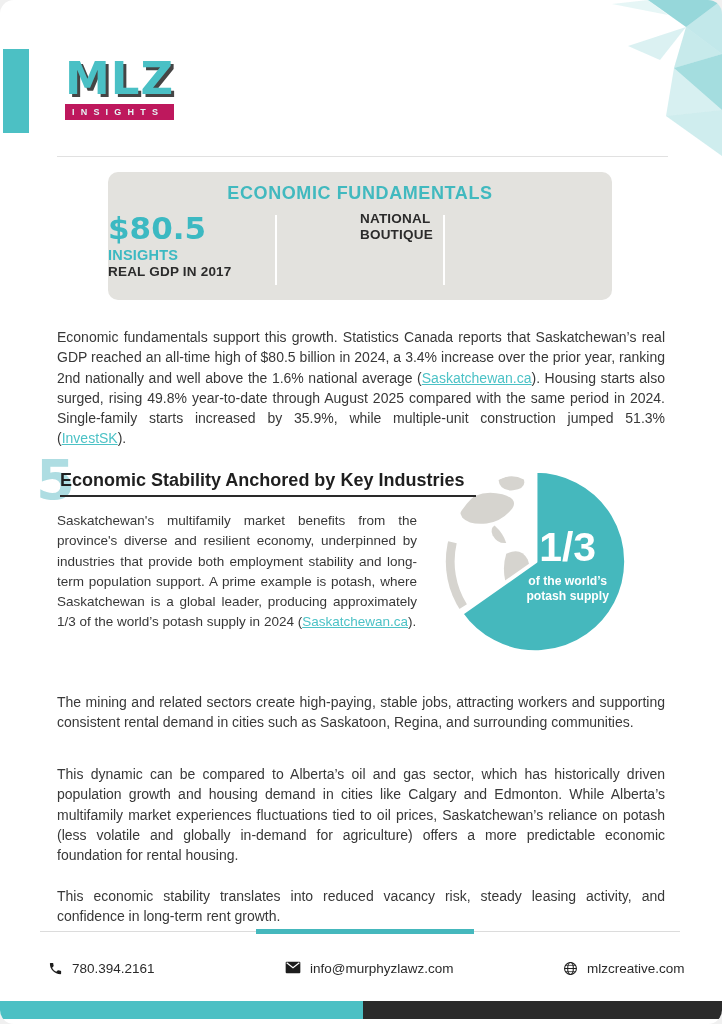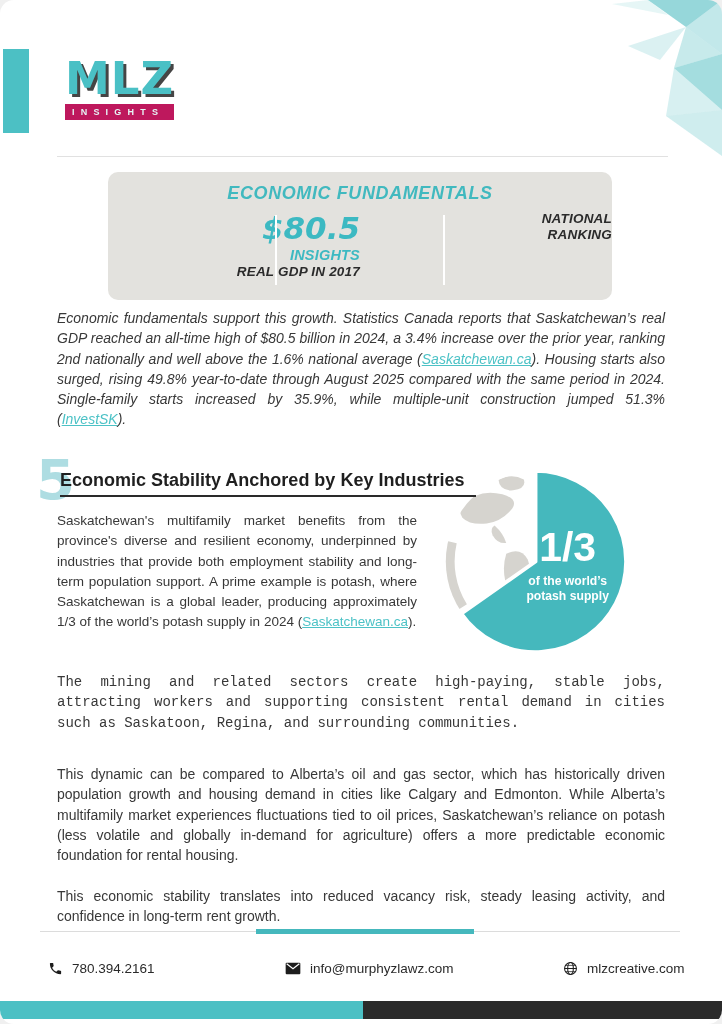--- a/index.html
+++ b/index.html
@@ -24,63 +24,63 @@
     padding:3px 0 3px 7px; text-align:left;
   }
   .tagline { position:absolute; left:466px; top:77px; line-height:1.25; }
   .tagline-1 { font-size:17.5px; font-weight:700; color:#2d2d2d; letter-spacing:0.2px; }
   .tagline-2 { font-size:17.5px; font-weight:700; color:#41b9bf; letter-spacing:0.2px; }
   .corner-triangles { position:absolute; right:0; top:0; width:140px; height:160px; }
   .header-rule { position:absolute; left:57px; top:156px; width:611px; height:1px; background:#e1e1e1; }
   
   .stats-box {
     position:absolute; left:108px; top:172px; width:504px; height:128px;
-    background:#e3e2de; border-radius:10px;font-style:italic;
+    background:#e3e2de; border-radius:10px;
   }
   .stats-title {
     text-align:center; padding-top:11px;
     font-size:18px; font-weight:700; color:#41b9bf; letter-spacing:0.6px;
   }
   .stats-row { display:flex; margin-top:7px; }
-  .stat { flex:1; text-align:right;padding-left:44px; }
+  .stat { flex:1; text-align:left; }
   .stat-value { font-size:31px; font-weight:800; color:#2b2b2b; line-height:1.15;
     font-family:"DejaVu Sans", "Liberation Sans", sans-serif; }
   .stat-value.teal { color:#3cb9c2; }
   .stat-arrow { font-size:25px; font-weight:700; }
   .stat-sub { font-size:13.5px; font-weight:700; color:#2b2b2b; line-height:1.2; letter-spacing:0.2px; }
   .stat-sub.teal { color:#3cb9c2; font-size:14.5px; }
   .stat-divider { position:absolute; top:43px; width:2px; height:70px; background:#ffffff; }
   .stat-divider.d1 { left:167px; }
   .stat-divider.d2 { left:335px; }
   
   .para { position:absolute; left:57px; width:608px; font-size:14px; line-height:20.3px;
     text-align:justify; color:#383838; }
   .link { color:#4cc2c6; text-decoration:underline; cursor:pointer; }
-  .p-intro { top:308px;font-style:italic; }
-  .p-mining { top:672px;font-family:Liberation Mono, monospace; }
+  .p-intro { top:327px; }
+  .p-mining { top:692px; }
   .p-alberta { top:764px; }
   .p-stability { top:886px; }
   
   .sec-number {
     position:absolute; left:36px; top:452px; font-size:56px; font-weight:800;
     line-height:1; color:#aedde2;
     font-family:"DejaVu Sans", "Liberation Sans", sans-serif;
   }
   .sec-heading {
     position:absolute; left:60px; top:470px; z-index:2;
     font-size:18px; font-weight:700; color:#1f1f1f;
     border-bottom:2px solid #2a2a2a; padding:0 12px 4px 0;
   }
   .col-left { position:absolute; left:57px; top:511px; width:360px;
     font-size:13.5px; line-height:20.3px; text-align:justify; color:#383838; }
   .globe-graphic { position:absolute; left:438px; top:464px; width:195px; height:195px; }
   
   .footer-rule { position:absolute; left:40px; top:931px; width:640px; height:1px; background:#dcdcdc; }
   .footer-rule-accent { position:absolute; left:256px; top:929px; width:218px; height:5px; background:#45b8bd; }
-  .contact { position:absolute; top:961px; display:flex; align-items:center; gap:9px;
+  .contact { position:absolute; top:961px; display:flex; align-items:flex-start; gap:9px;
     font-size:13.5px; color:#2a2a2a; }
   .contact-phone { left:48px; }
   .contact-email { left:285px; }
   .contact-web   { left:563px; }
   .contact svg { display:block; }
   .bottom-bar-teal { position:absolute; left:0; top:1001px; width:363px; height:18px; background:#4cc0c4; }
   .bottom-bar-dark { position:absolute; left:363px; top:1001px; width:359px; height:18px; background:#2b2b2b; }
 </style>
 </head>
 <body>
@@ -111,21 +111,21 @@
   <div class="stats-box">
     <div class="stats-title">ECONOMIC FUNDAMENTALS</div>
     <div class="stats-row">
       <div class="stat">
         <div class="stat-value teal">$80.5</div>
         <div class="stat-sub teal">INSIGHTS</div>
         <div class="stat-sub">REAL GDP IN 2017</div>
       </div>
       <div class="stat">
         <div class="stat-sub">NATIONAL</div>
-        <div class="stat-sub">RANKING</div>
+        <div class="stat-sub">BOUTIQUE</div>
       </div>
     </div>
     <div class="stat-divider d1"></div>
     <div class="stat-divider d2"></div>
   </div>
 
   <div class="para p-intro"><span>Economic fundamentals support this growth. Statistics Canada reports that Saskatchewan’s real GDP reached an all-time high of $80.5 billion in 2024, a 3.4% increase over the prior year, ranking 2nd nationally and well above the 1.6% national average (</span><a class="link">Saskatchewan.ca</a><span>). Housing starts also surged, rising 49.8% year-to-date through August 2025 compared with the same period in 2024. Single-family starts increased by 35.9%, while multiple-unit construction jumped 51.3% (</span><a class="link">InvestSK</a><span>).</span></div>
 
   <div class="sec-number">5</div>
   <div class="sec-heading">Economic Stability Anchored by Key Industries</div>

